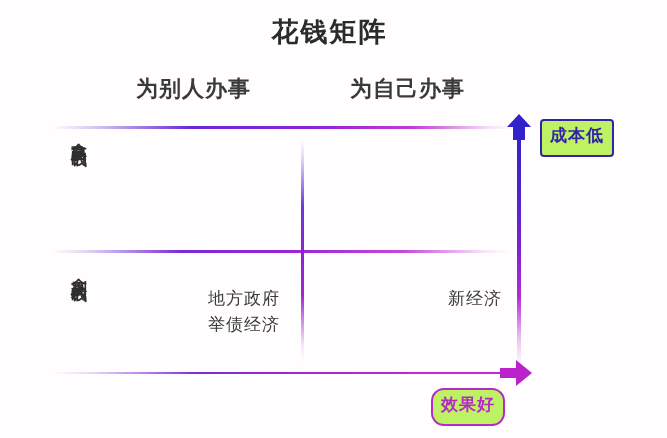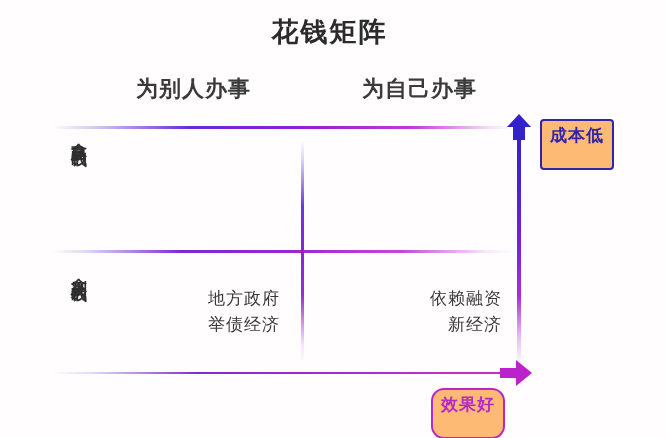--- a/index.html
+++ b/index.html
@@ -35,21 +35,21 @@
     position: absolute;
     top: 74px;
     font-size: 22px;
     font-weight: bold;
     color: #3a3a3a;
     letter-spacing: 1px;
     font-family: "DejaVu Serif", "Liberation Serif", serif;
     white-space: nowrap;
   }
   #col-head-left  { left: 136px; }
-  #col-head-right { left: 362px; }
+  #col-head-right { left: 350px; }
 
   
   .row-label {
     position: absolute;
     left: 62px;
     width: 26px;
     font-size: 16px;
     font-weight: bold;
     color: #2f2f2f;
     letter-spacing: 2px;
@@ -160,22 +160,22 @@
   }
 
   
   .tag {
     position: absolute;
     border: 2px solid;
     border-radius: 4px;
     font-size: 17px;
     font-weight: bold;
     letter-spacing: 1px;
-    padding: 3px 8px 21px 8px;
-    background: #fdba74;
+    padding: 3px 8px 8px 8px;
+    background: #bef264;
     white-space: nowrap;
     font-family: "DejaVu Sans", "Liberation Sans", sans-serif;
     text-align: center;
   }
   .tag-blue {
     color: #3124a8;
     border-color: #3124a8;
   }
   .tag-magenta {
     color: #b52ac4;
@@ -237,17 +237,16 @@
   </div>
   <div class="cell" id="cell-tr">
     <div></div>
   </div>
 
   <div class="cell" id="cell-bl">
     <div>地方政府</div>
     <div>举债经济</div>
   </div>
   <div class="cell" id="cell-br">
-    <div>依赖融资</div>
     <div>新经济</div>
   </div>
 
 </div>
 
 </body></html>

